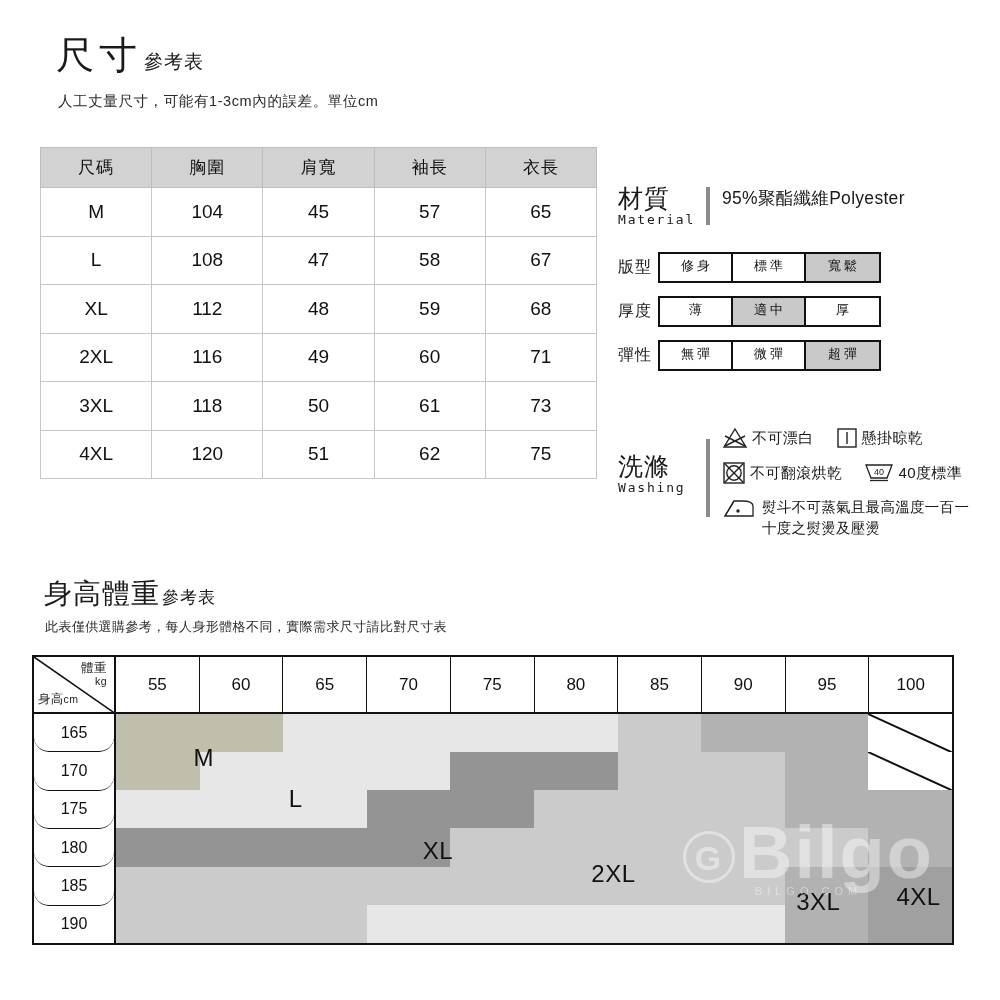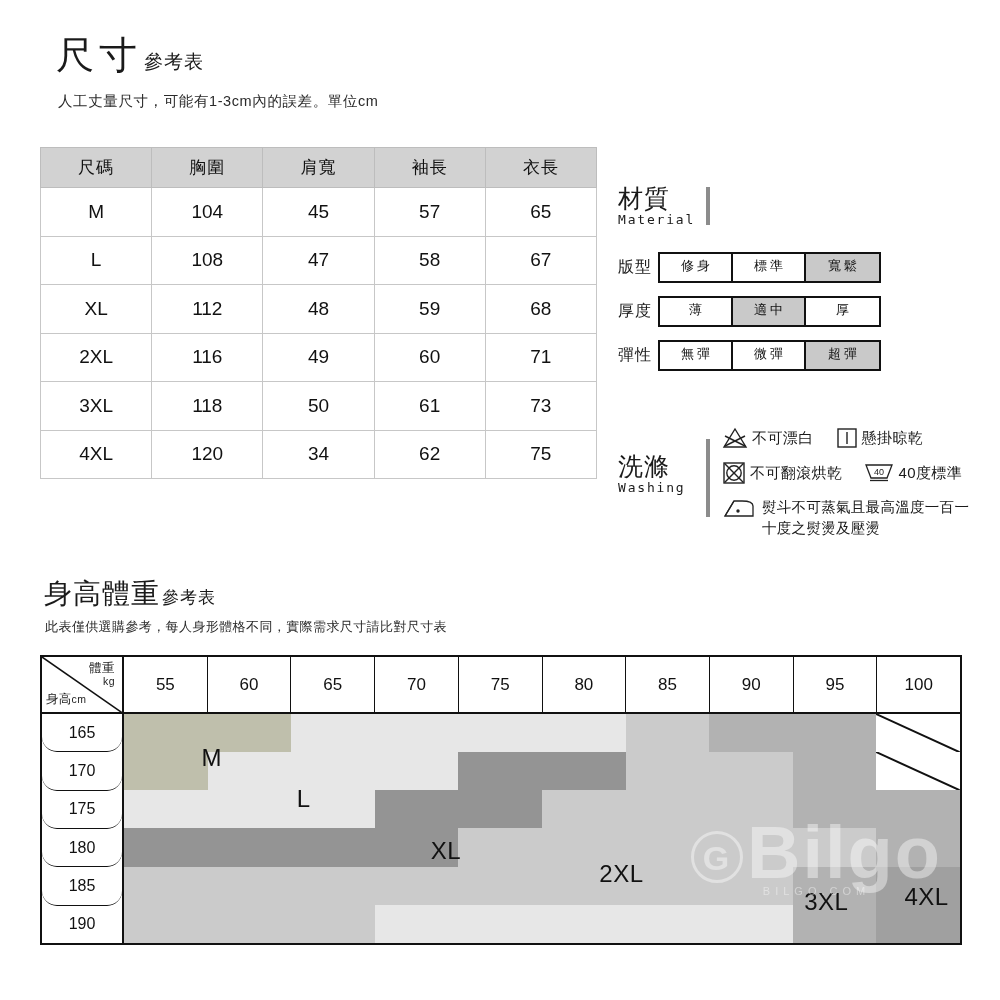--- a/index.html
+++ b/index.html
@@ -94,21 +94,21 @@
   .sec2-head { position: absolute; left: 44px; top: 580px; }
   .sec2-head .head-big { font-size: 28px; letter-spacing: 1px; }
   .sec2-head .head-small { font-size: 17px; }
   .sec2-sub {
     position: absolute; left: 45px; top: 618px;
     font-size: 13px; letter-spacing: .4px; color: #2a2a2a;
   }
 
   
   .hw-wrap {
-    position: absolute; left: 40px; top: 655px;
+    position: absolute; left: 32px; top: 655px;
     width: 922px; height: 290px;
     border: 2px solid #111; background: #fff;
   }
   .hw-grid {
     position: relative; width: 100%; height: 100%;
   }
   .hw-corner {
     position: absolute; left: 0; top: 0; width: 82px; height: 57px;
     border-right: 2px solid #111; border-bottom: 2px solid #111;
     overflow: hidden;
@@ -229,34 +229,35 @@
       <tr>
         <td>3XL</td>
         <td>118</td>
         <td>50</td>
         <td>61</td>
         <td>73</td>
       </tr>
       <tr>
         <td>4XL</td>
         <td>120</td>
-        <td>34</td>
+        <td>51</td>
         <td>62</td>
         <td>75</td>
       </tr>
     </tbody>
   </table>
 
   <div class="material-block">
     <div class="blk-label">
       <span class="zh">材質</span>
       <span class="en">Material</span>
     </div>
     <div class="vbar"></div>
     <div class="material-lines">
+      <div>95%聚酯纖維Polyester</div>
     </div>
   </div>
 
   <div class="attrs">
 
     <div class="attr-row">
       <div class="attr-name">版型</div>
       <div class="attr-scale">
         <div class="attr-cell">修身</div>
         <div class="attr-cell">標準</div>

